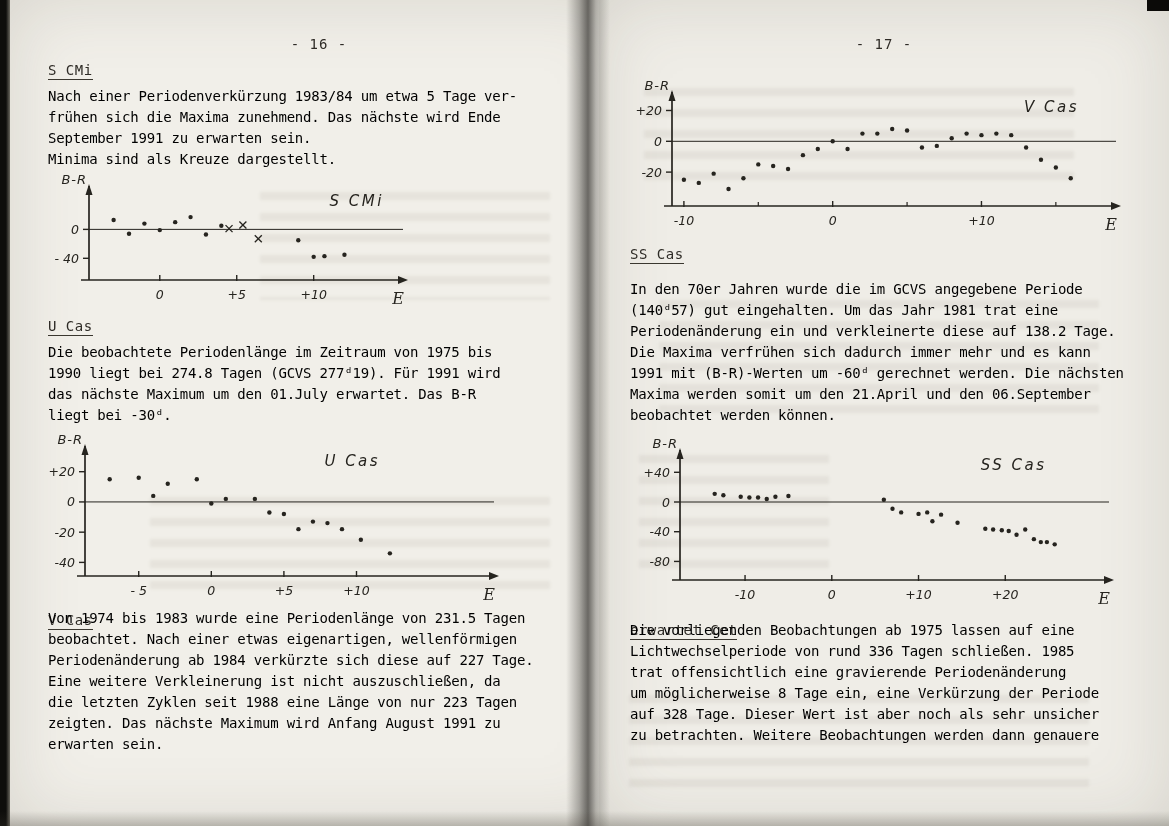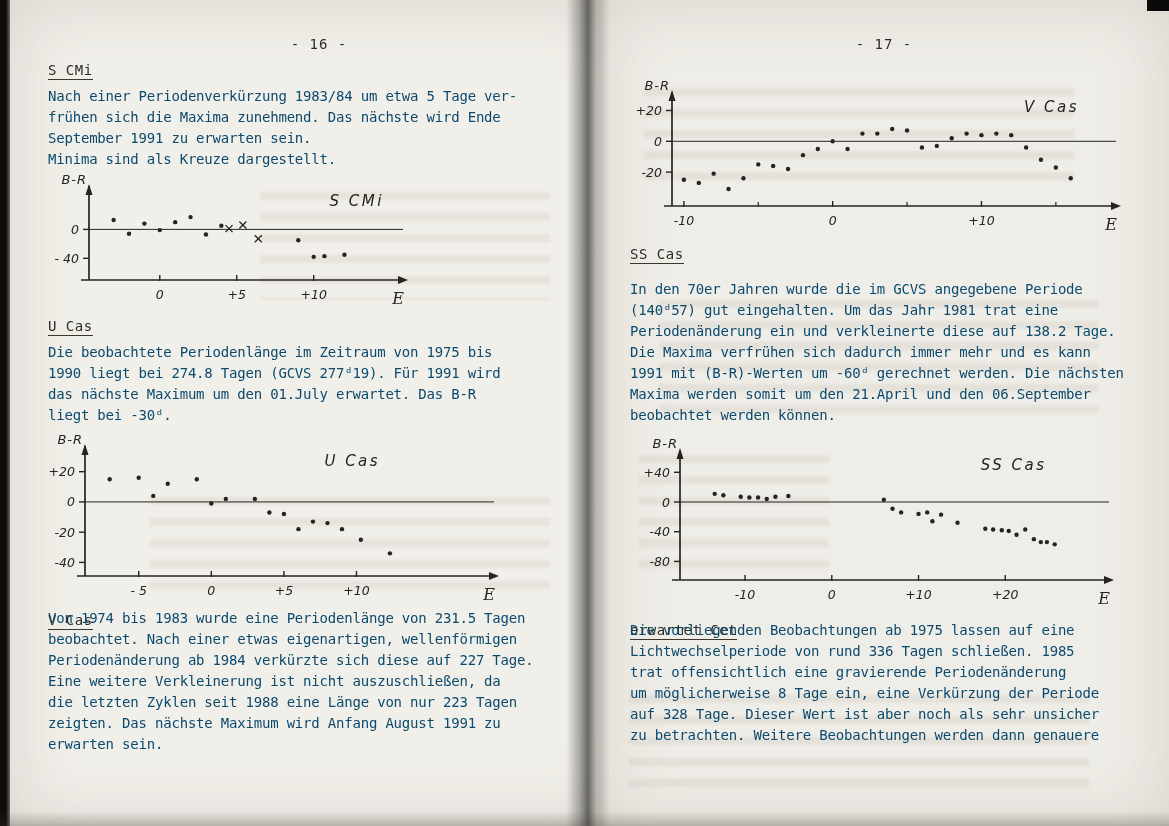--- a/index.html
+++ b/index.html
@@ -18,21 +18,21 @@
           rgba(18,16,13,.6) 50%,rgba(30,28,24,.26) 68%,rgba(30,28,24,0) 100%);}
   .corner-mark{position:absolute;right:0;top:0;width:22px;height:11px;background:#0b0a08;z-index:5;}
   .bottom-shade{position:absolute;left:0;bottom:0;width:100%;height:15px;z-index:4;
         background:linear-gradient(180deg,rgba(60,56,48,0),rgba(60,56,48,.28));}
   .page-num{position:absolute;top:36px;left:0;width:100%;text-align:center;z-index:2;
         font-size:14px;letter-spacing:1px;color:#2e2b26;}
   .sec-title{position:absolute;left:38px;z-index:2;font-size:14px;color:#2e2b26;
         padding-bottom:1px;border-bottom:1.6px solid #3a372f;letter-spacing:.5px;}
   .page-right .sec-title{left:31px;}
   .body-text{position:absolute;left:38px;width:522px;z-index:2;white-space:pre-line;
-        font-size:14px;line-height:21px;color:#0c4a6e;letter-spacing:-0.2px;}
+        font-size:14px;line-height:21px;color:#000000;letter-spacing:-0.2px;}
   .page-right .body-text{left:31px;width:520px;}
   .chart{position:absolute;z-index:2;overflow:visible;}
   text.tick{font:italic 12.5px "DejaVu Sans",sans-serif;fill:#26241f;}
   text.axis-label{font:italic 13px "DejaVu Sans",sans-serif;fill:#26241f;letter-spacing:1px;}
   text.axis-label-e{font:italic 16px "DejaVu Serif",serif;fill:#26241f;}
   text.chart-title{font:italic 15px "DejaVu Sans",sans-serif;fill:#26241f;letter-spacing:2.5px;}
   .bleed{position:absolute;z-index:1;pointer-events:none;opacity:.5;filter:blur(1.4px);
         background:repeating-linear-gradient(180deg,rgba(128,120,104,.20) 0 8px,rgba(0,0,0,0) 8px 21px);}
 </style>
 </head>

